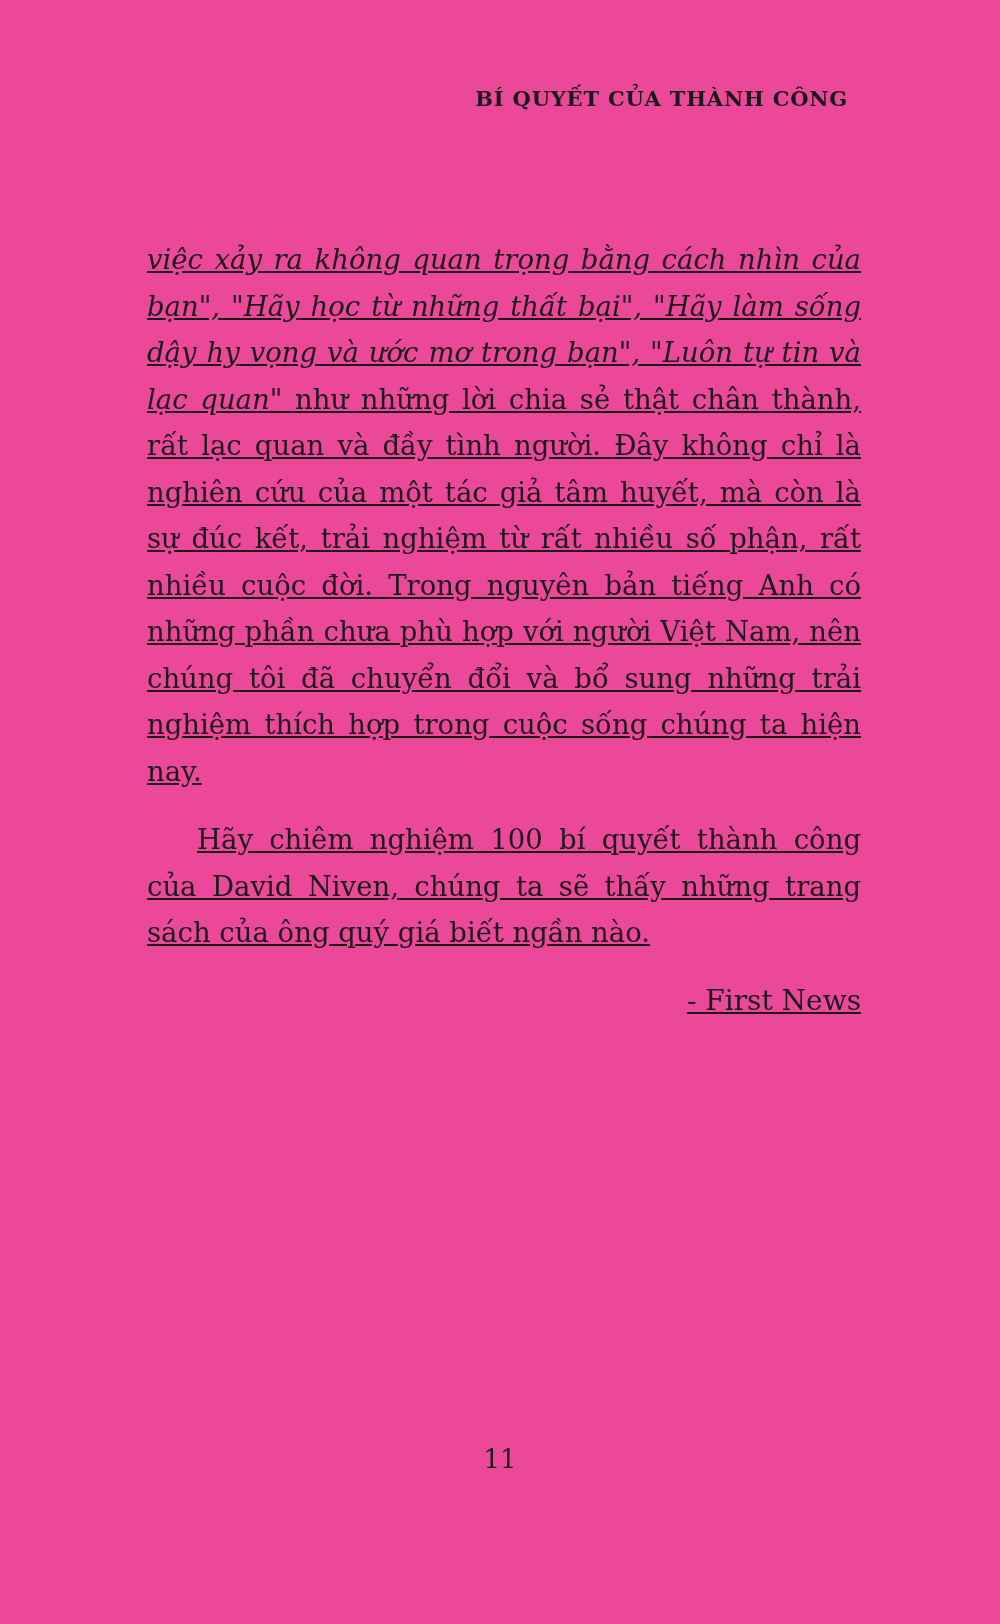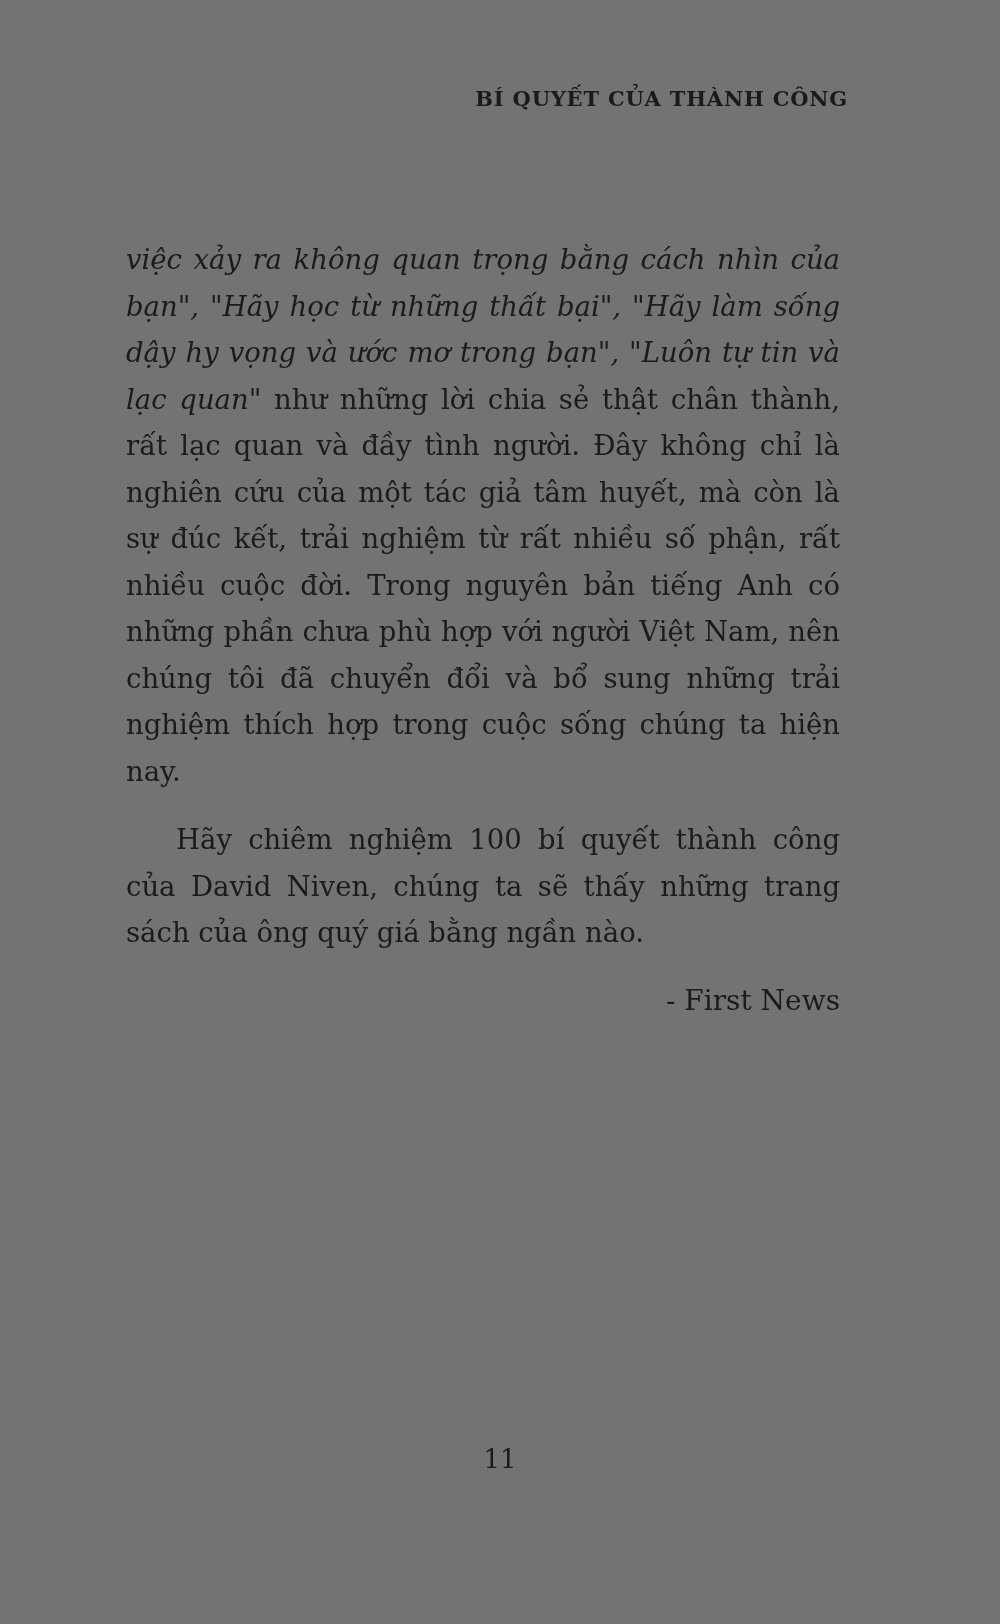--- a/index.html
+++ b/index.html
@@ -4,44 +4,45 @@
 <style>
   html, body {
     margin: 0;
     padding: 0;
     background: #ffffff;
   }
   .page {
     position: relative;
     width: 1000px;
     height: 1624px;
-    background: #737373;
+    background: #ec4899;
     color: #141414;
     font-family: "DejaVu Serif", "Liberation Serif", serif;
     overflow: hidden;
   }
   .running-header {
     position: absolute;
     top: 86px;
     right: 152px;
     font-size: 21px;
     font-weight: bold;
     letter-spacing: 0.8px;
     color: #1a1a1a;
     white-space: nowrap;
   }
   .content {
     position: absolute;
-    left: 126px;
+    left: 147px;
     top: 236px;
     width: 714px;
     font-size: 27.5px;
     line-height: 46.5px;
     text-align: justify;
     color: #1b1b1b;
+    text-decoration: underline;
   }
   .content p {
     margin: 0 0 22px 0;
   }
   .content p.indent {
     text-indent: 50px;
   }
   .italic-lead {
     font-style: italic;
   }
@@ -66,21 +67,21 @@
 <body>
 
 <div class="page">
 
   <div class="running-header">BÍ QUYẾT CỦA THÀNH CÔNG</div>
 
   <div class="content">
 
     <p><span class="italic-lead">việc xảy ra không quan trọng bằng cách nhìn của bạn", "Hãy học từ những thất bại", "Hãy làm sống dậy hy vọng và ước mơ trong bạn", "Luôn tự tin và lạc quan"</span><span> như những lời chia sẻ thật chân thành, rất lạc quan và đầy tình người. Đây không chỉ là nghiên cứu của một tác giả tâm huyết, mà còn là sự đúc kết, trải nghiệm từ rất nhiều số phận, rất nhiều cuộc đời. Trong nguyên bản tiếng Anh có những phần chưa phù hợp với người Việt Nam, nên chúng tôi đã chuyển đổi và bổ sung những trải nghiệm thích hợp trong cuộc sống chúng ta hiện nay.</span></p>
 
-    <p class="indent">Hãy chiêm nghiệm 100 bí quyết thành công của David Niven, chúng ta sẽ thấy những trang sách của ông quý giá bằng ngần nào.</p>
+    <p class="indent">Hãy chiêm nghiệm 100 bí quyết thành công của David Niven, chúng ta sẽ thấy những trang sách của ông quý giá biết ngần nào.</p>
 
 
     <div class="signature">- First News</div>
 
   </div>
 
   <div class="page-number">11</div>
 
 </div>
 

